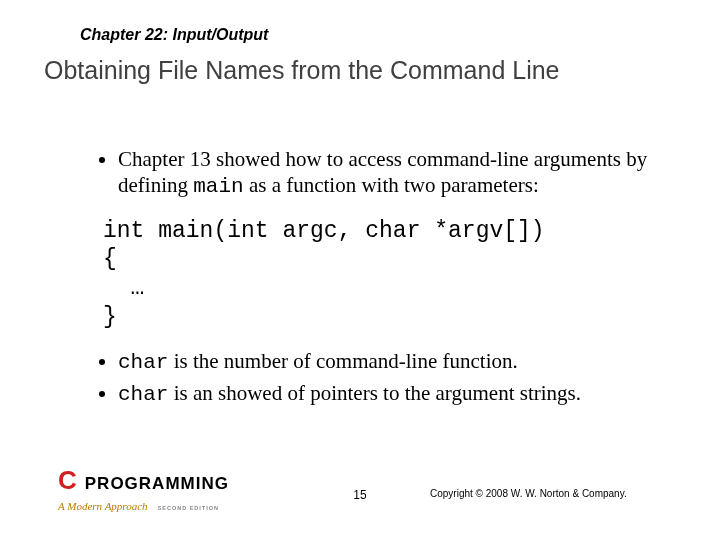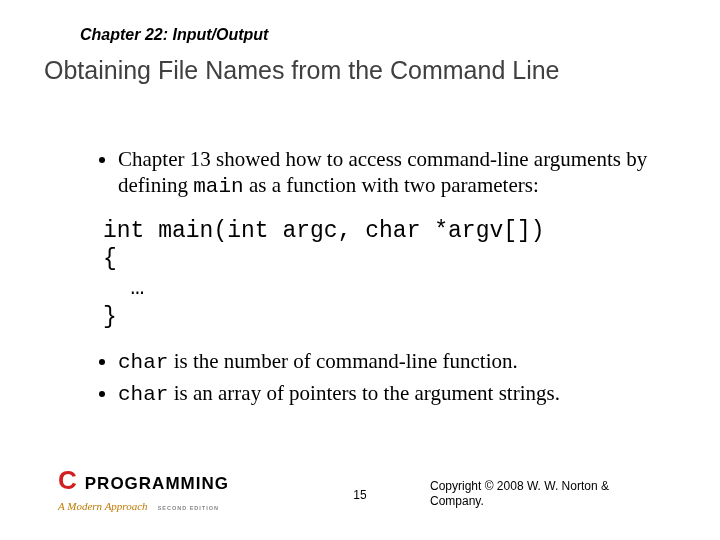--- a/index.html
+++ b/index.html
@@ -112,23 +112,23 @@
     transform: translateX(-50%);
     bottom: 14px;
     font-family: Arial, Helvetica, sans-serif;
     font-size: 12px;
     color: #000;
     text-align: center;
   }
   .copyright {
     position: absolute;
     right: 70px;
-    bottom: 6px;
+    bottom: 16px;
     font-family: Arial, Helvetica, sans-serif;
-    font-size: 12px;
+    font-size: 10px;
     color: #000;
     line-height: 1.3;
     width: 220px;
     margin-top: 6px;
   }
 </style>
 </head>
 <body>
 
 <div class="chapter-label">Chapter 22: Input/Output</div>
@@ -143,21 +143,21 @@
   </ul>
   <div class="code"><span>int main(int argc, char *argv[])</span>
 <span>{</span>
 <span>  …</span>
 <span>}</span></div>
   <ul>
     <li>
       <span class="mono">char</span><span> is the number of command-line function.</span>
     </li>
     <li>
-      <span class="mono">char</span><span> is an array of pointers to the argument strings.</span>
+      <span class="mono">char</span><span> is an showed of pointers to the argument strings.</span>
     </li>
   </ul>
 </div>
 
 <div class="footer">
   <div class="logo">
     <div class="logo-top">
       <span class="logo-c">C</span>
       <span class="logo-prog">PROGRAMMING</span>
     </div>

